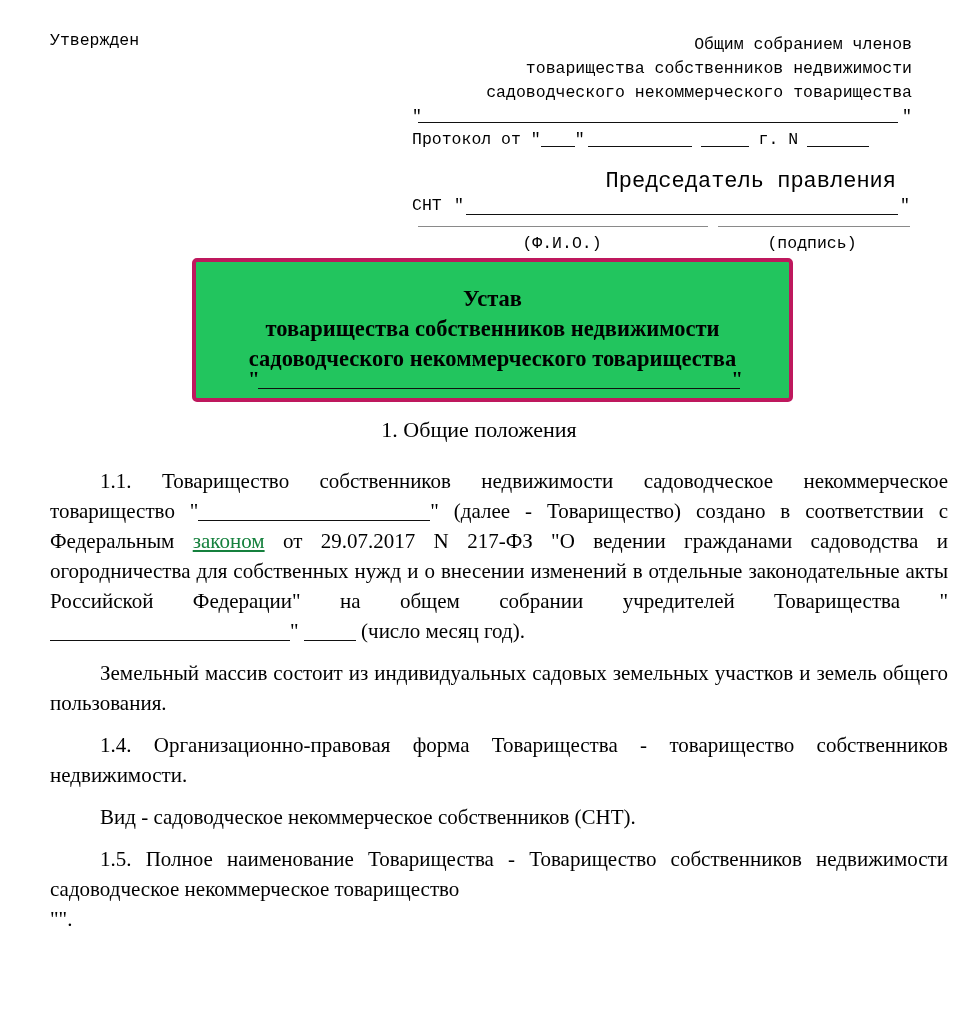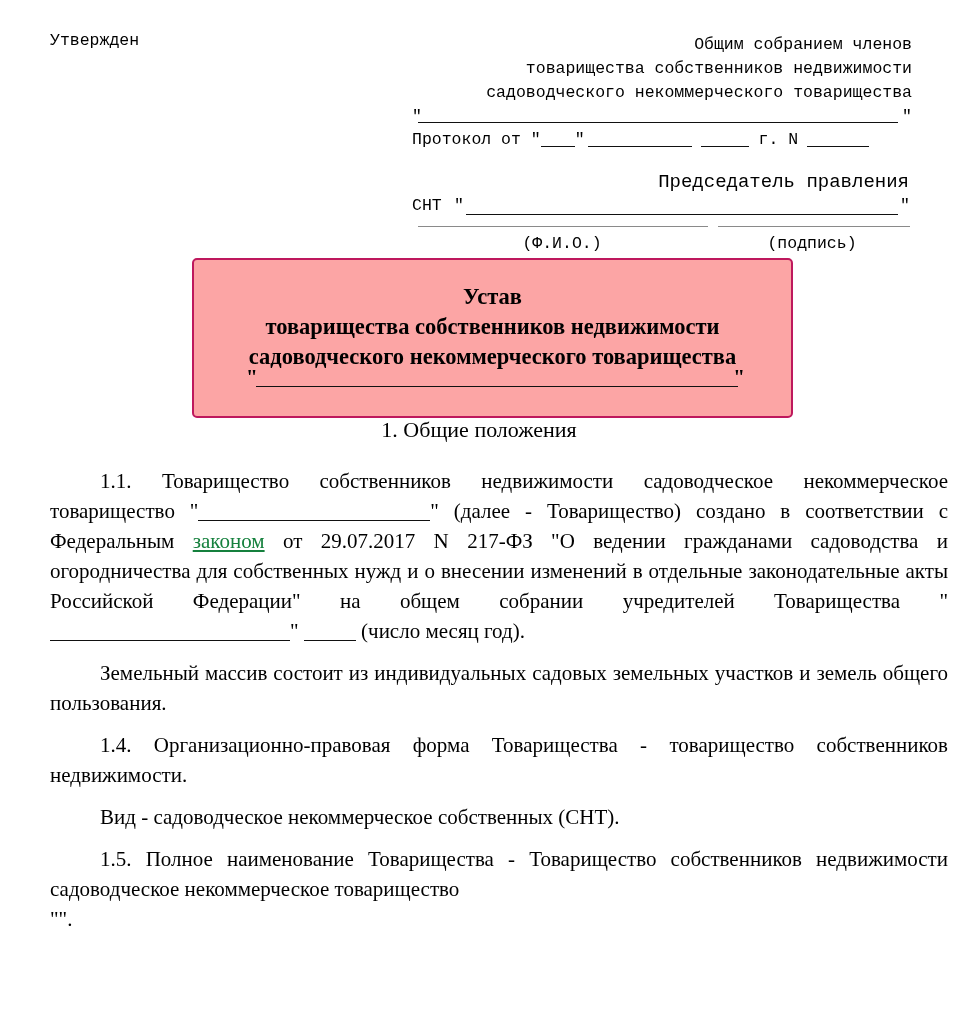--- a/index.html
+++ b/index.html
@@ -84,24 +84,24 @@
     position: absolute;
     left: 412px;
     top: 128px;
     font-family: "Liberation Mono", "DejaVu Sans Mono", monospace;
     font-size: 16.5px;
     white-space: nowrap;
   }
 
   .chair-line {
     position: absolute;
-    right: 49px;
+    right: 62px;
     top: 170px;
     font-family: "Liberation Mono", "DejaVu Sans Mono", monospace;
-    font-size: 19px;
+    font-size: 22px;
     white-space: nowrap;
   }
 
   .snt-line {
     position: absolute;
     left: 412px;
     top: 194px;
     width: 498px;
     font-family: "Liberation Mono", "DejaVu Sans Mono", monospace;
     font-size: 16.5px;
@@ -129,25 +129,25 @@
     width: 196px;
     text-align: center;
   }
 
   
   .title-box {
     position: absolute;
     left: 192px;
     top: 258px;
     width: 601px;
-    height: 160px;
+    height: 144px;
     box-sizing: border-box;
-    border: 2px solid #be185d;
+    border: 4px solid #be185d;
     border-radius: 5px;
-    background: #fca5a5;
+    background: #22c55e;
   }
   .title-inner {
     position: absolute;
     left: 0;
     right: 0;
     top: 22px;
     text-align: center;
     font-family: "Liberation Serif", "DejaVu Serif", serif;
     font-size: 22.5px;
     font-weight: bold;
@@ -276,19 +276,19 @@
   <div class="body-zone">
 
     <p class="para indent"><span>1.1.</span> <span>Товарищество собственников недвижимости садоводческое некоммерческое товарищество</span> <span>"</span><span class="fill" style="width:232px;"></span><span>"</span> <span>(далее - Товарищество) создано в соответствии с Федеральным</span> <a class="lnk" href="#">законом</a> <span>от 29.07.2017 N 217-ФЗ "О ведении гражданами садоводства и огородничества для собственных нужд и о внесении изменений в отдельные законодательные акты Российской Федерации" на общем собрании учредителей Товарищества</span> <span>"</span><span class="fill" style="width:240px;"></span><span>"</span> <span class="fill" style="width:52px;"></span> <span>(число месяц год).</span></p>
 
 
 
     <p class="para indent gap">Земельный массив состоит из индивидуальных садовых земельных участков и земель общего пользования.</p>
 
     <p class="para indent gap"><span>1.4.</span> <span>Организационно-правовая форма Товарищества - товарищество собственников недвижимости.</span></p>
 
-    <p class="para indent gap">Вид - садоводческое некоммерческое собственных (СНТ).</p>
+    <p class="para indent gap">Вид - садоводческое некоммерческое собственников (СНТ).</p>
 
     <p class="para indent gap"><span>1.5.</span> <span>Полное наименование Товарищества - Товарищество собственников недвижимости садоводческое некоммерческое товарищество</span><br><span>"</span><span>"</span><span>.</span></p>
 
   </div>
 
 </div>
 
 </body></html>

